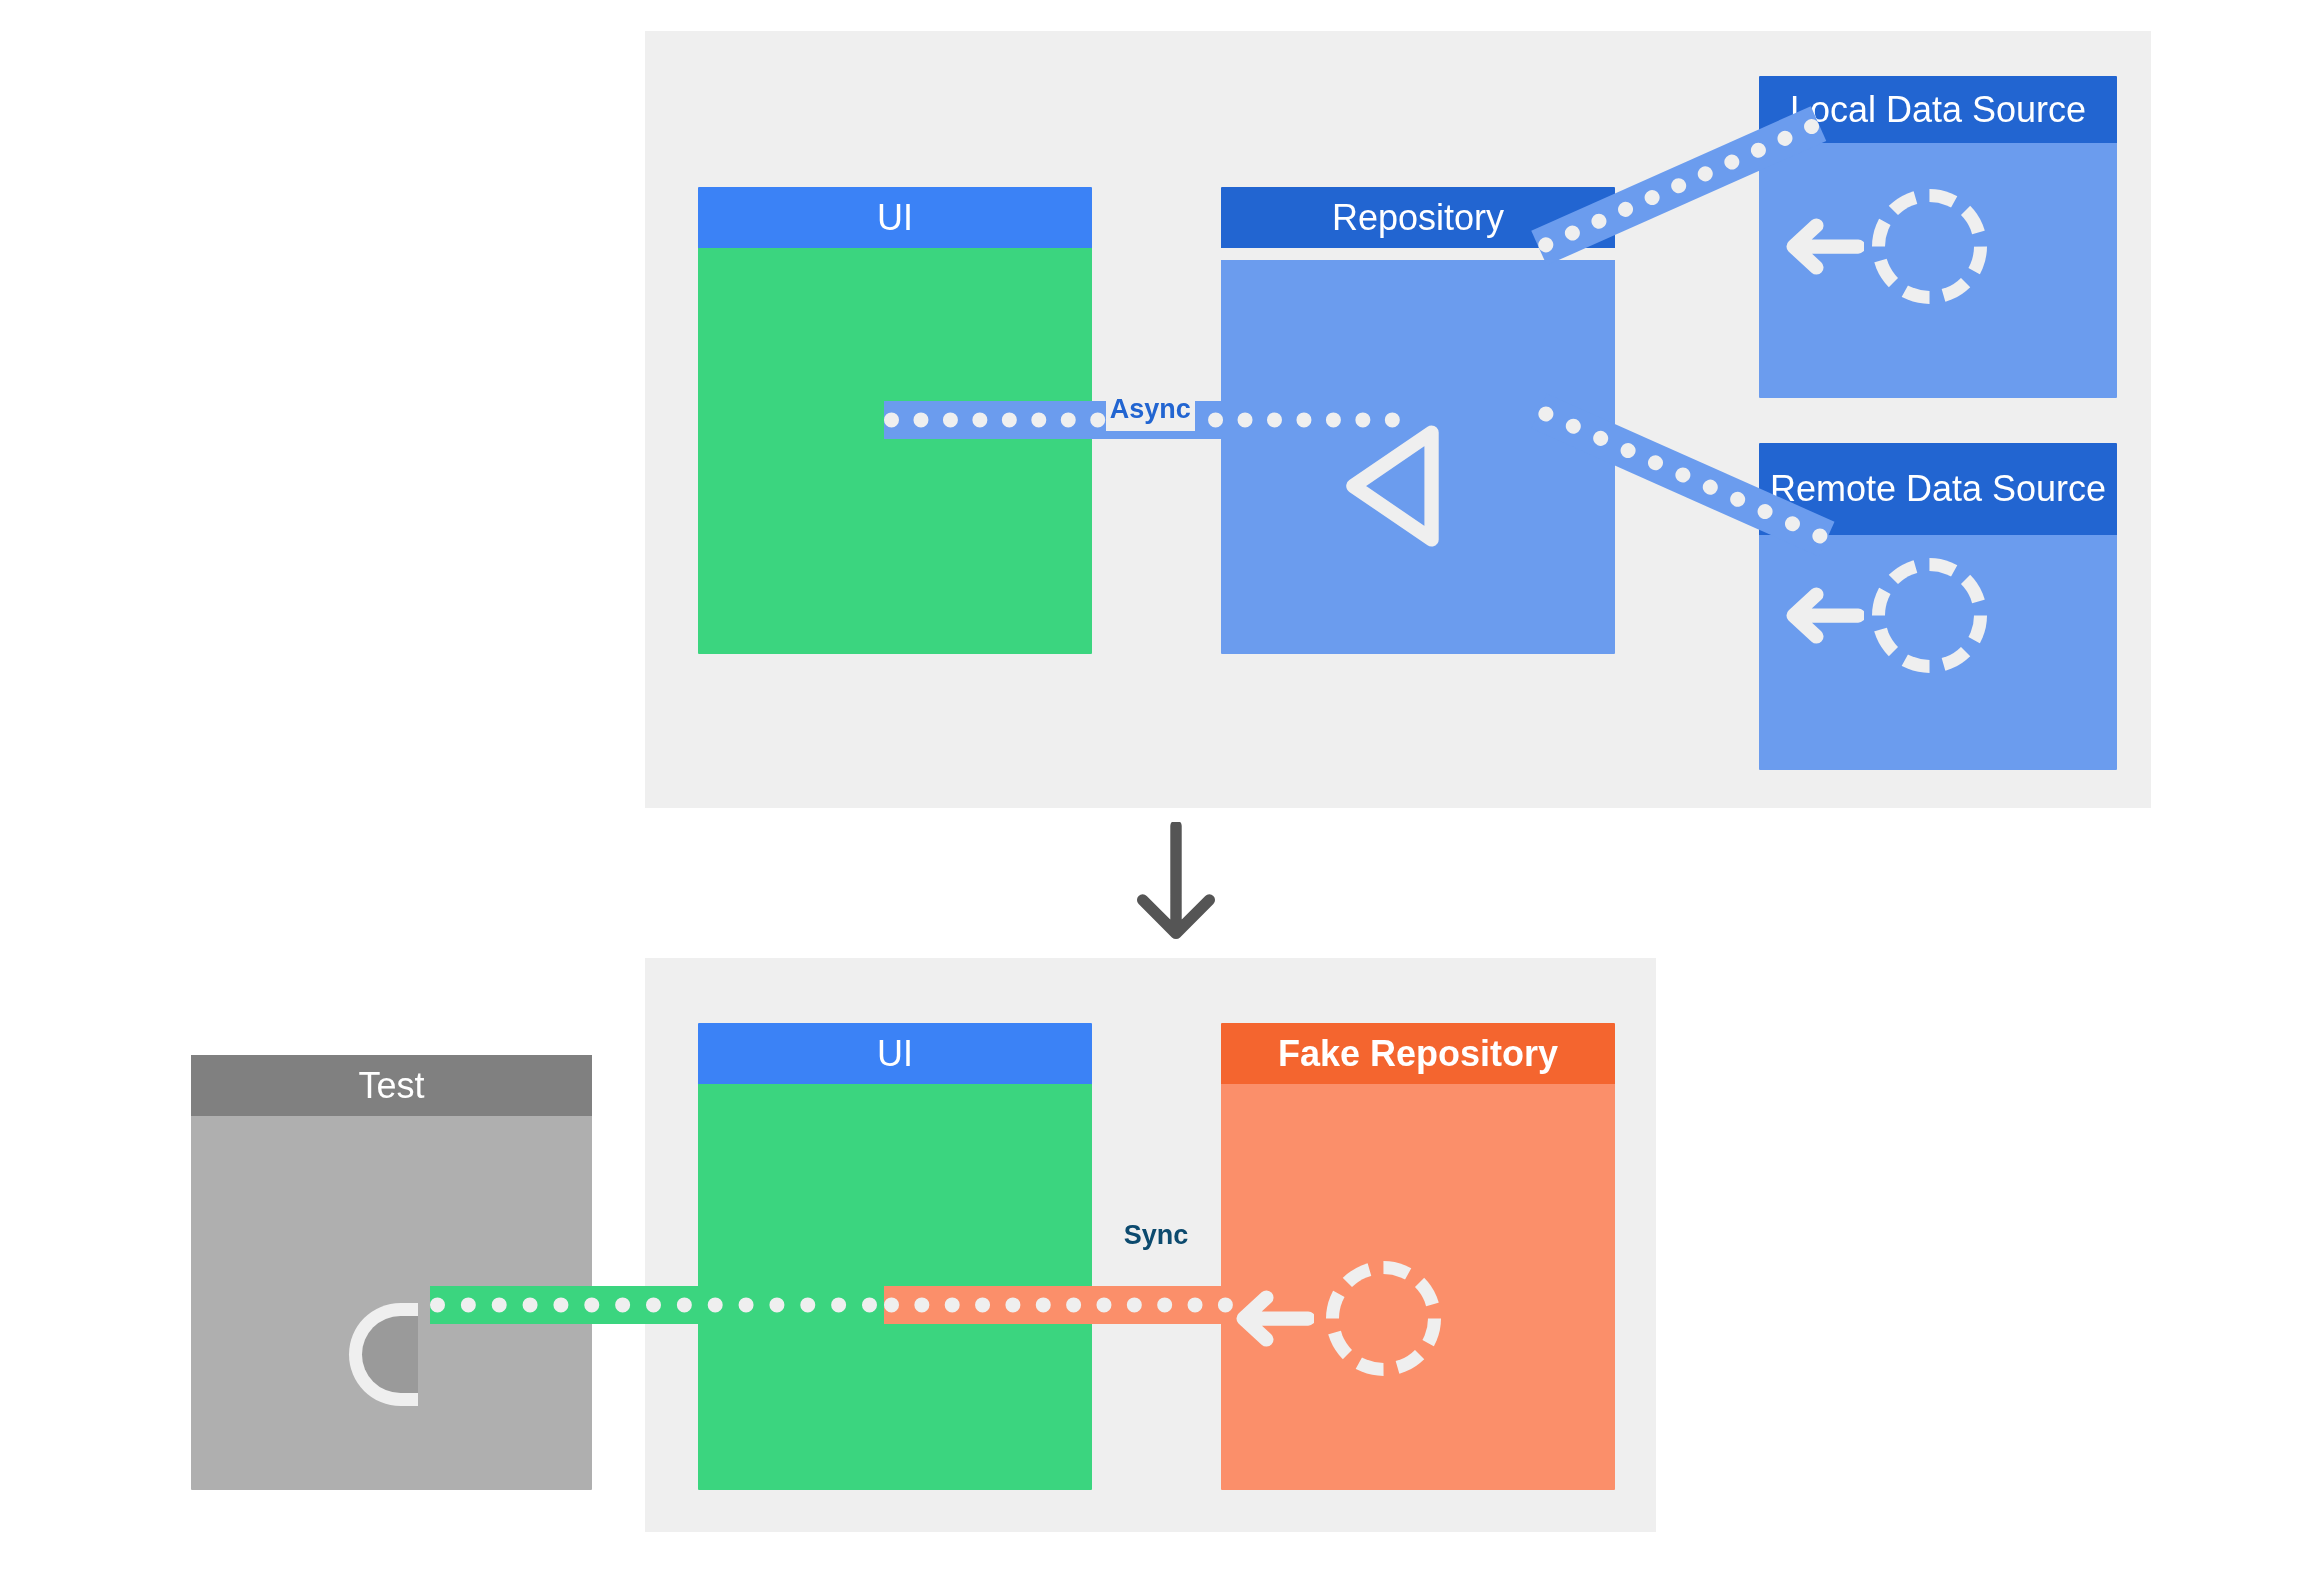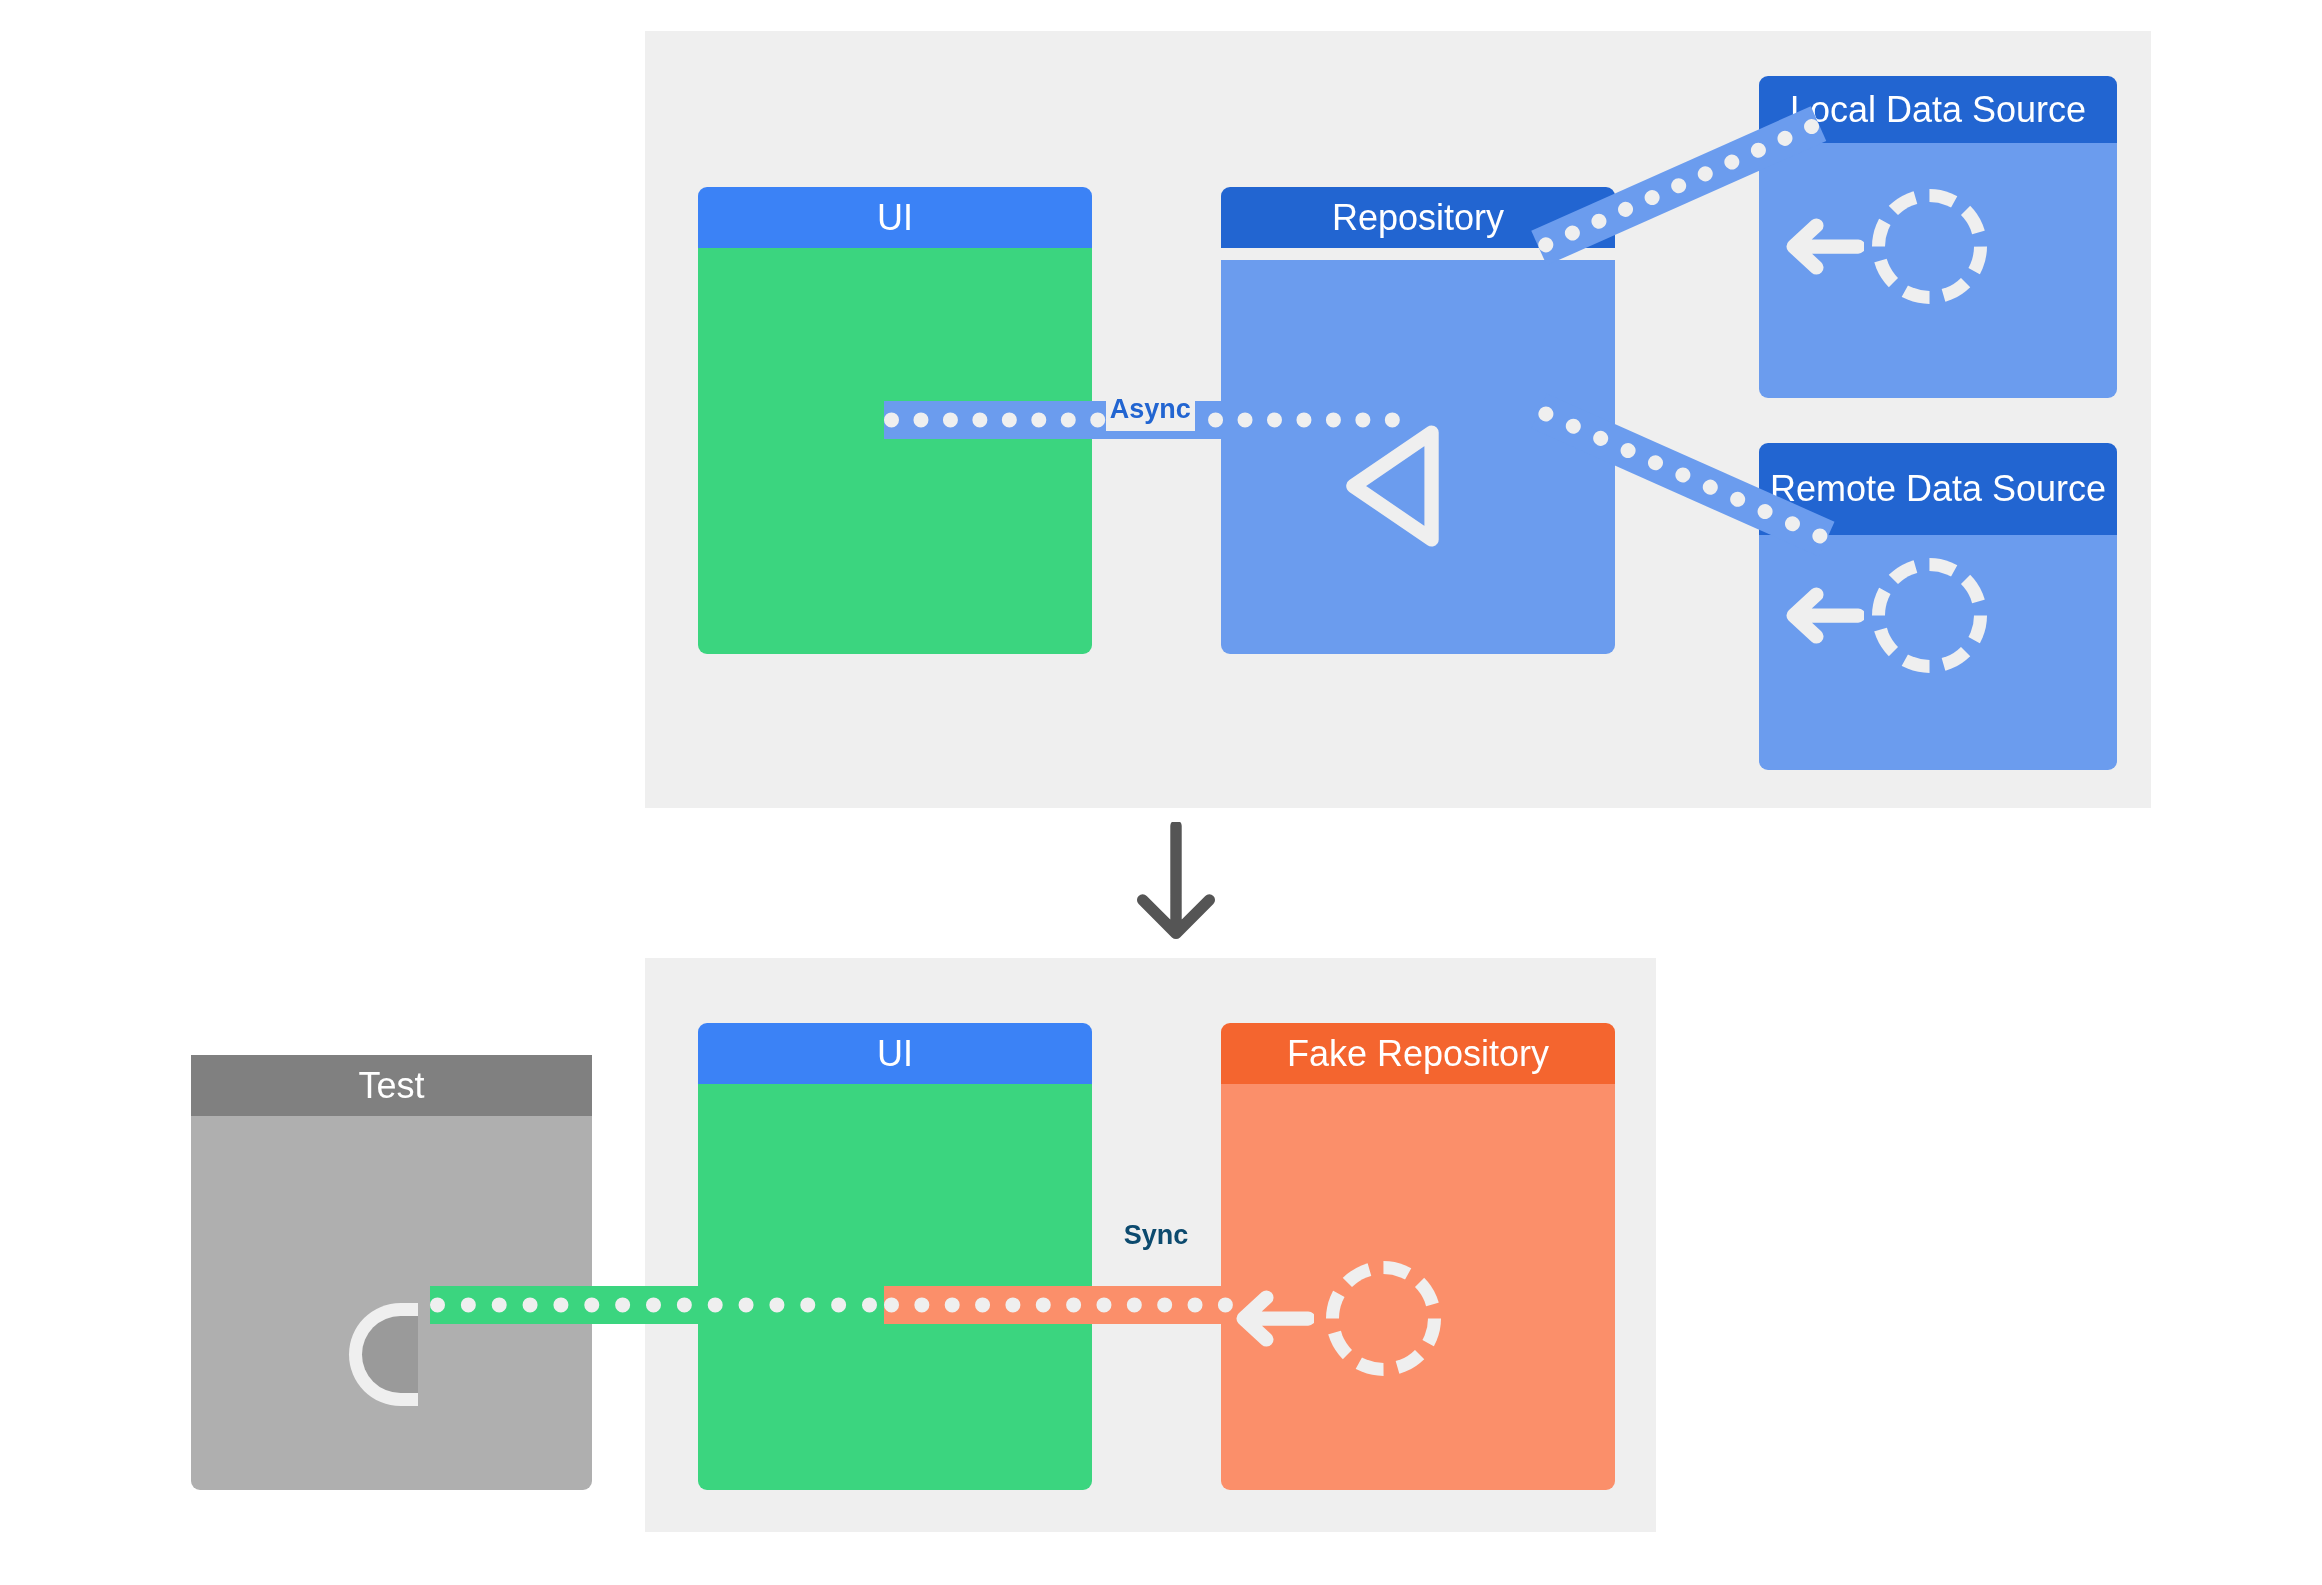--- a/index.html
+++ b/index.html
@@ -22,21 +22,21 @@
   .panel {
     position: absolute;
     background: #efefef;
   }
   #panel-async { left: 645px;  top: 31px;   width: 1506px; height: 777px; }
   #panel-test  { left: 645px;  top: 958px; width: 1011px; height: 574px; }
 
   
   .card {
     position: absolute;
-    border-radius: 9px;
+    border-radius: 1px;
     overflow: hidden;
     display: flex;
     flex-direction: column;
   }
   .card-header {
     flex: 0 0 auto;
     display: flex;
     align-items: center;
     justify-content: center;
     text-align: center;
@@ -51,21 +51,21 @@
     position: relative;
   }
 
   
   .card-ui .card-header { background: #3b82f6; }
   .card-ui .card-body   { background: #3bd57f; }
   
   .card-blue .card-header { background: #2265d1; }
   .card-blue .card-body   { background: #6b9cee; }
   
-  .card-orange .card-header { background: #f4652f; }
+  .card-orange .card-header { background: #f4652f; font-weight: bold; }
   .card-orange .card-body   { background: #fb8f6a; }
   
   .card-gray .card-header { background: #808080; }
   .card-gray .card-body   { background: #afafaf; }
 
   
   #card-ui-top   { left: 698px;  top: 187px; width: 394px; height: 467px; }
   #card-ui-top   .card-header { height: 61px; }
   #card-repo     { left: 1221px; top: 187px; width: 394px; height: 467px; gap: 12px; }
   #card-repo     .card-header { height: 61px; }

